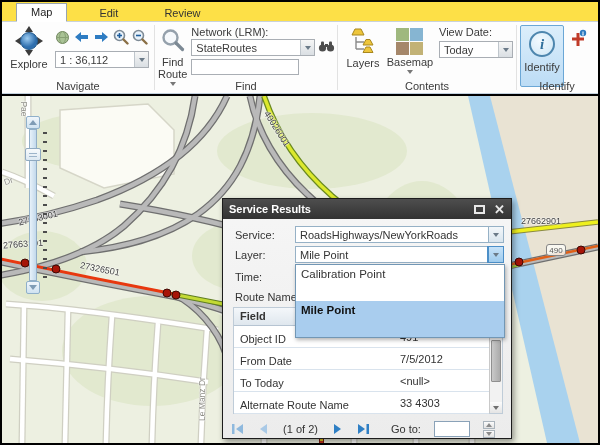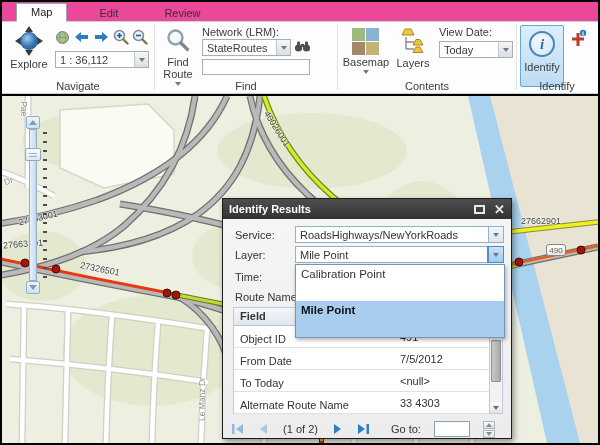--- a/index.html
+++ b/index.html
@@ -1,20 +1,20 @@
 <!DOCTYPE html>
 <html><head>
 <meta charset="utf-8">
 <style>
   * { margin:0; padding:0; box-sizing:border-box; }
   body { font-family:"Liberation Sans", sans-serif; background:#888; }
   .window { width:600px; height:445px; border:2px solid #000; background:#fff; position:relative; overflow:hidden; }
 
   
-  .tabbar { height:20px; background:#ec4899; display:flex; align-items:flex-end; padding-left:14px; position:relative; }
+  .tabbar { height:20px; background:#fde047; display:flex; align-items:flex-end; padding-left:14px; position:relative; }
   .tabbar:after { content:""; position:absolute; left:0; right:0; bottom:0; height:1px; background:#c9d2da; }
   .tab { font-size:11px; color:#333; padding:2px 14px 3px; position:relative; z-index:2; margin-right:18px; cursor:default; }
   .tab.active { background:#fff; border:1px solid #98a4b0; border-bottom:1px solid #fff; color:#222; }
 
   
   .ribbon { height:72px; background:#fdfdfd; display:flex; border-bottom:1px solid #c3d1de; position:relative; }
   .group { position:relative; height:100%; padding:3px 3px 14px; display:flex; align-items:flex-start; }
   .group-label { position:absolute; bottom:1px; left:0; right:0; text-align:center; font-size:10px; color:#7e8c99; }
   .rsep { width:1px; background:#e2e2e2; margin:3px 0; }
   .ribbon, .ribbon * { font-size:11px; color:#3b3b3b; }
@@ -28,21 +28,21 @@
   .combo .ctext { white-space:nowrap; overflow:hidden; flex:1; }
   .carrow { width:14px; height:100%; margin-left:auto; background:linear-gradient(#f6f6f6,#dadfe3); border-left:1px solid #bfc6cc; display:flex; align-items:center; justify-content:center; }
   .tri-down { width:0; height:0; border-left:3.5px solid transparent; border-right:3.5px solid transparent; border-top:4px solid #6b7a88; }
   .scale-combo { width:94px; margin-top:4px; }
 
   .findroute-btn { width:40px; text-align:center; padding-top:3px; }
   .findroute-btn .lbl { line-height:12px; margin-top:2px; }
   .caret { width:0; height:0; border-left:3px solid transparent; border-right:3px solid transparent; border-top:4px solid #777; margin:2px auto 0; }
   .find-col { margin-left:4px; padding-top:1px; }
   .net-row { display:flex; align-items:center; gap:3px; margin-top:1px; }
-  .net-combo { width:89px; }
+  .net-combo { width:124px; }
   .route-input { width:108px; height:16px; border:1px solid #a9aeb4; margin-top:3px; font-size:11px; padding:0 3px; }
 
   .big-btn { text-align:center; padding-top:2px; }
   .layers-btn { width:44px; }
   .basemap-btn { width:50px; }
   .bm-grid { width:28px; height:28px; margin:1px auto 0; display:grid; grid-template-columns:13px 13px; grid-template-rows:13px 13px; gap:1px; }
   .bm-grid i { display:block; }
   .contents-col { margin-left:4px; padding-top:1px; }
   .vd-combo { width:74px; margin-top:3px; }
 
@@ -217,40 +217,40 @@
           </span>
         </div>
         <input class="route-input" value="" style="">
       </div>
       <div class="group-label">Find</div>
     </div>
 
     <div class="rsep"></div>
 
     <div class="group" style="width:178px">
+      <div class="big-btn layers-btn">
+        <span>
+          <svg width="28" height="28" viewBox="0 0 28 28">
+            <path d="M7,10 L7,22 M7,15 L15,15 M7,22 L15,22" fill="none" stroke="#8a8a8a" stroke-width="1.4"></path>
+            <path d="M3,8 L6,2 L12,2 L15,8 Z" fill="#eec63c" stroke="#a8871e"></path>
+            <path d="M14,18 L17,12.5 L21,12.5 L24,18 Z" fill="#eec63c" stroke="#a8871e"></path>
+            <path d="M14,25.5 L17,20 L21,20 L24,25.5 Z" fill="#eec63c" stroke="#a8871e"></path>
+          </svg>
+        </span>
+        <div>Layers</div>
+      </div>
       <div class="big-btn basemap-btn">
         <span class="bm-grid">
           <i style="background:#9fb87e"></i>
             <i style="background:#86b5d2"></i>
             <i style="background:#a5876a"></i>
             <i style="background:#c2b276"></i>
         </span>
         <div>Basemap</div>
         <div class="caret"></div>
-      </div>
-      <div class="big-btn layers-btn">
-        <span>
-          <svg width="28" height="28" viewBox="0 0 28 28">
-            <path d="M7,10 L7,22 M7,15 L15,15 M7,22 L15,22" fill="none" stroke="#8a8a8a" stroke-width="1.4"></path>
-            <path d="M3,8 L6,2 L12,2 L15,8 Z" fill="#eec63c" stroke="#a8871e"></path>
-            <path d="M14,18 L17,12.5 L21,12.5 L24,18 Z" fill="#eec63c" stroke="#a8871e"></path>
-            <path d="M14,25.5 L17,20 L21,20 L24,25.5 Z" fill="#eec63c" stroke="#a8871e"></path>
-          </svg>
-        </span>
-        <div>Layers</div>
       </div>
       <div class="contents-col">
         <div>View Date:</div>
         <div class="combo vd-combo">
           <span class="ctext">Today</span>
           <span class="carrow">
               <i class="tri-down"></i>
             </span>
         </div>
       </div>
@@ -386,21 +386,21 @@
       <div class="ztrack"></div>
       <div class="zticks"></div>
       <div class="zhandle"></div>
       <div class="zbtn" style="top:165px">
           <i class="dn"></i>
         </div>
     </div>
 
     <div class="dialog">
       <div class="dtitle">
-        <span>Identify Results</span>
+        <span>Service Results</span>
         <span class="spacer"></span>
         <span class="btn-max"></span>
         <span class="btn-close">✕</span>
       </div>
 
       <div class="dlabel" style="top:30px">Service:</div>
       <div class="dcombo" style="top:27px">
         <span class="dtext">RoadsHighways/NewYorkRoads</span>
         <span class="darrow">
             <i class="tri-down"></i>

